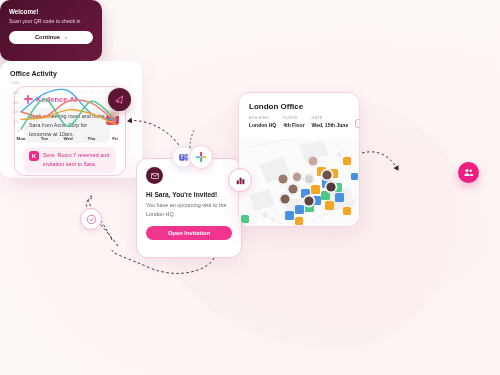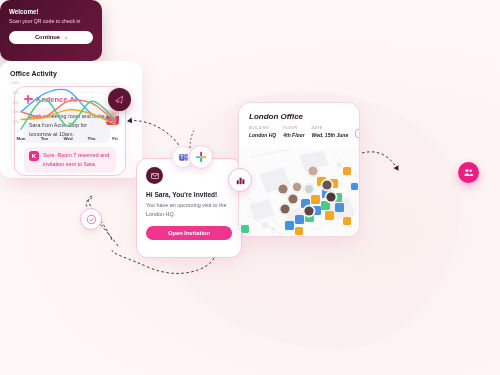--- a/index.html
+++ b/index.html
@@ -51,23 +51,23 @@
     box-shadow:0 6px 18px rgba(190,60,120,.10);padding:8px 9px;}
   .mail-circle{width:17px;height:17px;border-radius:50%;background:#5e1433;
      display:flex;align-items:center;justify-content:center;margin-bottom:7px;}
   .invite-title{font-size:6.6px;font-weight:700;color:#241720;margin-bottom:3px;}
   .invite-sub{font-size:5.4px;line-height:1.6;color:#6d6770;}
   .invite-btn{margin-top:8px;background:#f0358f;color:#fff;border:none;
      border-radius:20px;height:14px;width:100%;font-size:5.8px;font-weight:600;
      font-family:"Liberation Sans",sans-serif;cursor:pointer;}
 
   
-  #office-card{left:238px;top:102px;width:120px;height:133px;
+  #office-card{left:238px;top:92px;width:120px;height:133px;
     border:1px solid #f8d3e2;border-radius:12px;
-    box-shadow:0 8px 20px rgba(190,60,120,.10);overflow:hidden;font-style:italic;}
+    box-shadow:0 8px 20px rgba(190,60,120,.10);overflow:hidden;}
   .office-title{font-size:8px;font-weight:700;color:#221520;padding:9px 10px 0 10px;}
   .meta{display:flex;gap:7px;padding:5px 10px 0 10px;align-items:flex-end;}
   .meta-col{display:flex;flex-direction:column;gap:1.5px;}
   .meta-lab{font-size:3.4px;letter-spacing:.45px;color:#b9b2b8;font-weight:600;}
   .meta-val{font-size:5px;color:#2b2028;font-weight:600;white-space:nowrap;}
   .live{border:.7px solid #f4a0c5;color:#ef3f8f;border-radius:3px;
      font-size:3.6px;padding:1.2px 3px;font-weight:700;white-space:nowrap;}
   #map{position:absolute;left:0;right:0;top:46px;bottom:0;background:#fafafa;overflow:hidden;}
 
   

